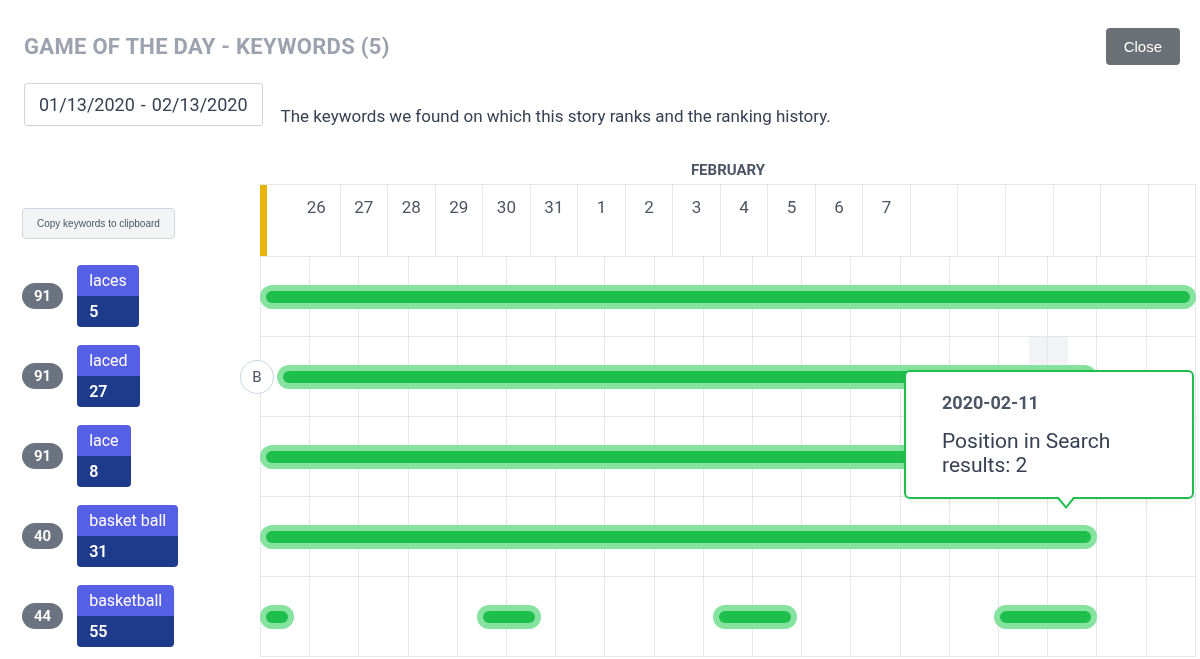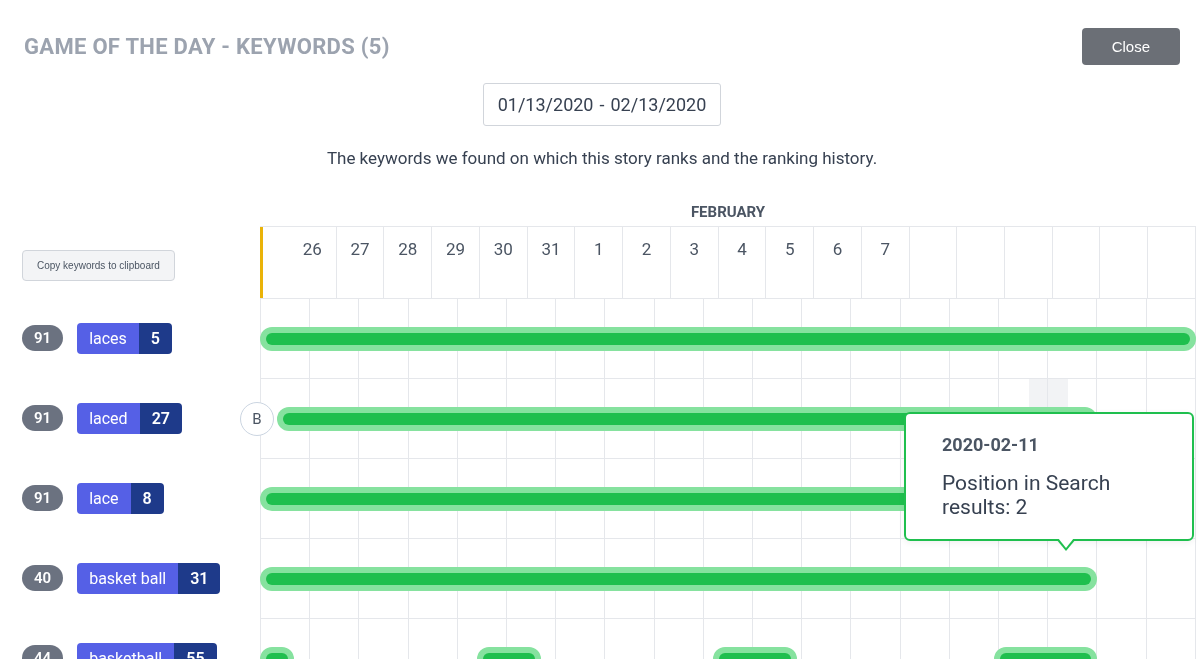--- a/index.html
+++ b/index.html
@@ -21,30 +21,30 @@
     font-weight: 700;
     color: #9ca3af;
     letter-spacing: 0.3px;
     text-transform: uppercase;
     flex: 1;
   }
   .close-btn {
     background: #6b6f76;
     color: #fff;
     border: none;
-    padding: 10px 30px;
+    padding: 10px 18px;
     font-size: 15px;
     border-radius: 4px;
     cursor: pointer;
   }
   .sub-row {
     display: flex;
     align-items: center;
     padding: 18px 20px 0 24px;
-    flex-direction: column;
+    gap: 18px;
   }
   .date-range {
     border: 1px solid #d1d5db;
     border-radius: 3px;
     padding: 10px 14px;
     font-size: 18px;
     color: #374151;
     background: #fff;
     display: flex;
     align-items: center;
@@ -107,21 +107,21 @@
   .day-cell {
     flex: 1;
     display: flex;
     align-items: flex-start;
     justify-content: center;
     padding-top: 12px;
     font-size: 17px;
     color: #4b5563;
     border-right: 1px solid #e5e7eb;
   }
-  .day-cell:first-child { border-left: 3px solid #eab308; padding-left: 26px; }
+  .day-cell:first-child { border-left: 7px solid #eab308; padding-left: 26px; }
 
   .row {
     height: 80px;
     position: relative;
     border-bottom: 1px solid #e5e7eb;
   }
   .row .gcells {
     position: absolute; inset: 0; display: flex;
   }
   .row .gcells > div {
@@ -149,20 +149,21 @@
     padding: 4px 12px;
     font-size: 15px;
     font-weight: 600;
   }
   .kw-block {
     display: flex;
     border-radius: 4px;
     overflow: hidden;
     font-size: 16px;
     color: #fff;
+    flex-direction: column;
   }
   .kw-name {
     background: #5560e6;
     padding: 6px 12px;
   }
   .kw-val {
     background: #1e3a8a;
     padding: 6px 12px;
     font-weight: 600;
   }

